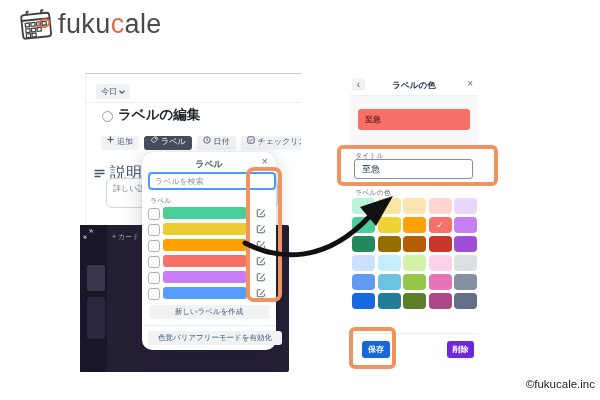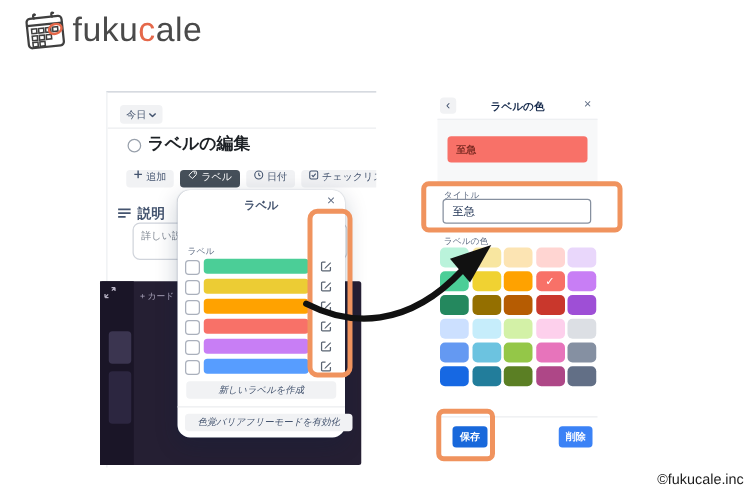--- a/index.html
+++ b/index.html
@@ -19,21 +19,21 @@
   .date-badge{position:absolute;left:10px;top:10px;background:#f1f2f4;border-radius:3px;
     padding:2px 5px;font-size:8px;color:#44546f;display:flex;align-items:center;gap:2px;}
   .tp-divider{position:absolute;left:0;right:0;top:28px;border-top:1px solid #ebedf0;}
   .task-circle{position:absolute;left:16px;top:37px;width:9px;height:9px;border:1.5px solid #99a1ac;border-radius:50%;}
   .task-title{position:absolute;left:32px;top:32px;font-size:13.5px;font-weight:bold;color:#1d2125;}
   .toolbar{position:absolute;left:15px;top:62px;display:flex;gap:5px;align-items:center;}
   .tbtn{background:#f1f2f4;border-radius:3px;height:14px;padding:0 6px;display:flex;align-items:flex-start;gap:3px;
     font-size:8px;color:#44546f;white-space:nowrap;}
   .tbtn.active{background:#454f59;color:#ffffff;}
   .desc-row{position:absolute;left:8px;top:89px;display:flex;align-items:center;gap:5px;
-    font-size:11px;font-weight:bold;color:#44546f;}
+    font-size:16px;font-weight:normal;color:#44546f;}
   .desc-box{position:absolute;left:20px;top:104px;width:172px;height:30px;border:1px solid #d0d4db;
     border-radius:6px;background:#fff;font-size:8px;color:#7d8590;padding:4px 6px;box-sizing:border-box;}
   
   .dark-preview{position:absolute;left:80px;top:225px;width:209px;height:147px;background:#251f33;border-radius:2px;z-index:2;}
   .dp-sidebar{position:absolute;left:0;top:0;width:27px;height:100%;background:#1a1527;}
   .dp-block1{position:absolute;left:7px;top:40px;width:18px;height:26px;background:#3b3550;border-radius:3px;}
   .dp-block2{position:absolute;left:7px;top:72px;width:18px;height:42px;background:#2c2640;border-radius:3px;}
   .dp-add{position:absolute;left:32px;top:7px;font-size:7px;color:#a9a3ba;white-space:nowrap;}
   .dp-expand{position:absolute;left:3px;top:4px;}
   
@@ -44,21 +44,21 @@
   .lp-search{position:absolute;left:6px;top:20px;width:114px;height:14px;border:2px solid #4c9aff;border-radius:4px;
     font-size:8px;color:#172b4d;padding:0 5px;outline:none;font-family:inherit;}
   .lp-search::placeholder{color:#8a919c;}
   .lp-section{position:absolute;left:8px;top:44px;font-size:7px;color:#626f86;}
   .lp-list{position:absolute;left:0;top:54px;width:100%;}
   .lp-row{position:relative;height:16px;}
   .lp-check{position:absolute;left:6px;top:2px;width:10px;height:10px;border:1.5px solid #aab0bc;border-radius:3px;background:#fff;}
   .lp-bar{position:absolute;left:21px;top:1px;width:84px;height:12px;border-radius:3px;}
   .lp-edit{position:absolute;left:113px;top:1px;width:12px;height:12px;display:flex;align-items:center;justify-content:center;}
   .lp-btn{position:absolute;left:7px;width:120px;height:14px;background:#f1f2f4;border-radius:3px;
-    display:flex;align-items:center;justify-content:center;font-size:7.5px;color:#44546f;white-space:nowrap;font-style:italic;}
+    display:flex;align-items:center;justify-content:center;font-size:7.5px;color:#44546f;white-space:nowrap;}
   .lp-btn.create{top:153px;}
   .lp-divider{position:absolute;left:0;right:0;top:173px;border-top:1px solid #ebedf0;}
   .lp-btn.cvd{top:179px;width:134px;left:6px;}
   
   .edit-panel{position:absolute;left:350px;top:70px;width:128px;height:300px;background:#fff;z-index:5;}
   .ep-back{position:absolute;left:2px;top:8px;width:13px;height:13px;background:#f1f2f4;border-radius:3px;
     display:flex;align-items:center;justify-content:center;font-size:10px;color:#44546f;line-height:1;}
   .ep-title{position:absolute;left:0;right:0;top:10px;text-align:center;font-size:8.5px;font-weight:bold;color:#172b4d;}
   .ep-close{position:absolute;right:5px;top:9px;font-size:10px;color:#626f86;line-height:1;}
   .ep-preview{position:absolute;left:0;top:25px;width:128px;height:49px;background:#f7f8f9;
@@ -169,20 +169,21 @@
   <div class="dp-block2"></div>
   <svg class="dp-expand" width="10" height="10" viewBox="0 0 10 10">
       <path d="M3.5 6.5L1 9M1 9V6.2M1 9h2.8M6.5 3.5L9 1M9 1H6.2M9 1v2.8" stroke="#b9b4c6" stroke-width="1" fill="none"></path>
     </svg>
   <div class="dp-add">+ カード</div>
 </div>
 
 <div class="label-popup">
   <div class="lp-title">ラベル</div>
   <div class="lp-close">×</div>
+  <input class="lp-search" placeholder="ラベルを検索" style="">
   <div class="lp-section">ラベル</div>
   <div class="lp-list">
       <div class="lp-row">
         <span class="lp-check"></span>
         <span class="lp-bar" style="background:#4bce97"></span>
         <span class="lp-edit">
           <svg width="10" height="10" viewBox="0 0 12 12">
             <path d="M10 6.8v2.8a.9.9 0 0 1-.9.9H2.4a.9.9 0 0 1-.9-.9V2.9a.9.9 0 0 1 .9-.9h2.9" fill="none" stroke="#5a6472" stroke-width="1.2"></path>
             <path d="M4.8 7.2l4.6-4.6 1.2-.4-.4 1.2-4.6 4.6-1.4.6z" fill="#5a6472"></path>
           </svg>
@@ -281,21 +282,21 @@
       <div class="swatch" style="background: rgb(231, 116, 187);"></div>
       <div class="swatch" style="background: rgb(133, 144, 162);"></div>
       <div class="swatch" style="background: rgb(22, 104, 227);"></div>
       <div class="swatch" style="background: rgb(34, 125, 155);"></div>
       <div class="swatch" style="background: rgb(91, 127, 36);"></div>
       <div class="swatch" style="background: rgb(174, 71, 135);"></div>
       <div class="swatch" style="background: rgb(98, 111, 134);"></div>
     </div>
   <div class="ep-divider"></div>
   <div class="ep-save" style="background: rgb(24, 104, 219);">保存</div>
-  <div class="ep-delete" style="background: #3b82f6;">削除</div>
+  <div class="ep-delete" style="background: #6d28d9;">削除</div>
 </div>
 
 <div class="hl hl1" style="border-color: rgb(240, 147, 94);"></div>
 <div class="hl hl2" style="border-color: rgb(240, 147, 94);"></div>
 <div class="hl hl3" style="border-color: rgb(240, 147, 94);"></div>
 
 <svg class="arrow" width="180" height="90" viewBox="0 0 180 90">
   <path d="M15 58 C 50 76, 96 78, 140 31" fill="none" stroke="#111" stroke-width="5" stroke-linecap="round"></path>
   <polygon points="163,11 146,41 130,22" fill="#111"></polygon>
 </svg>

